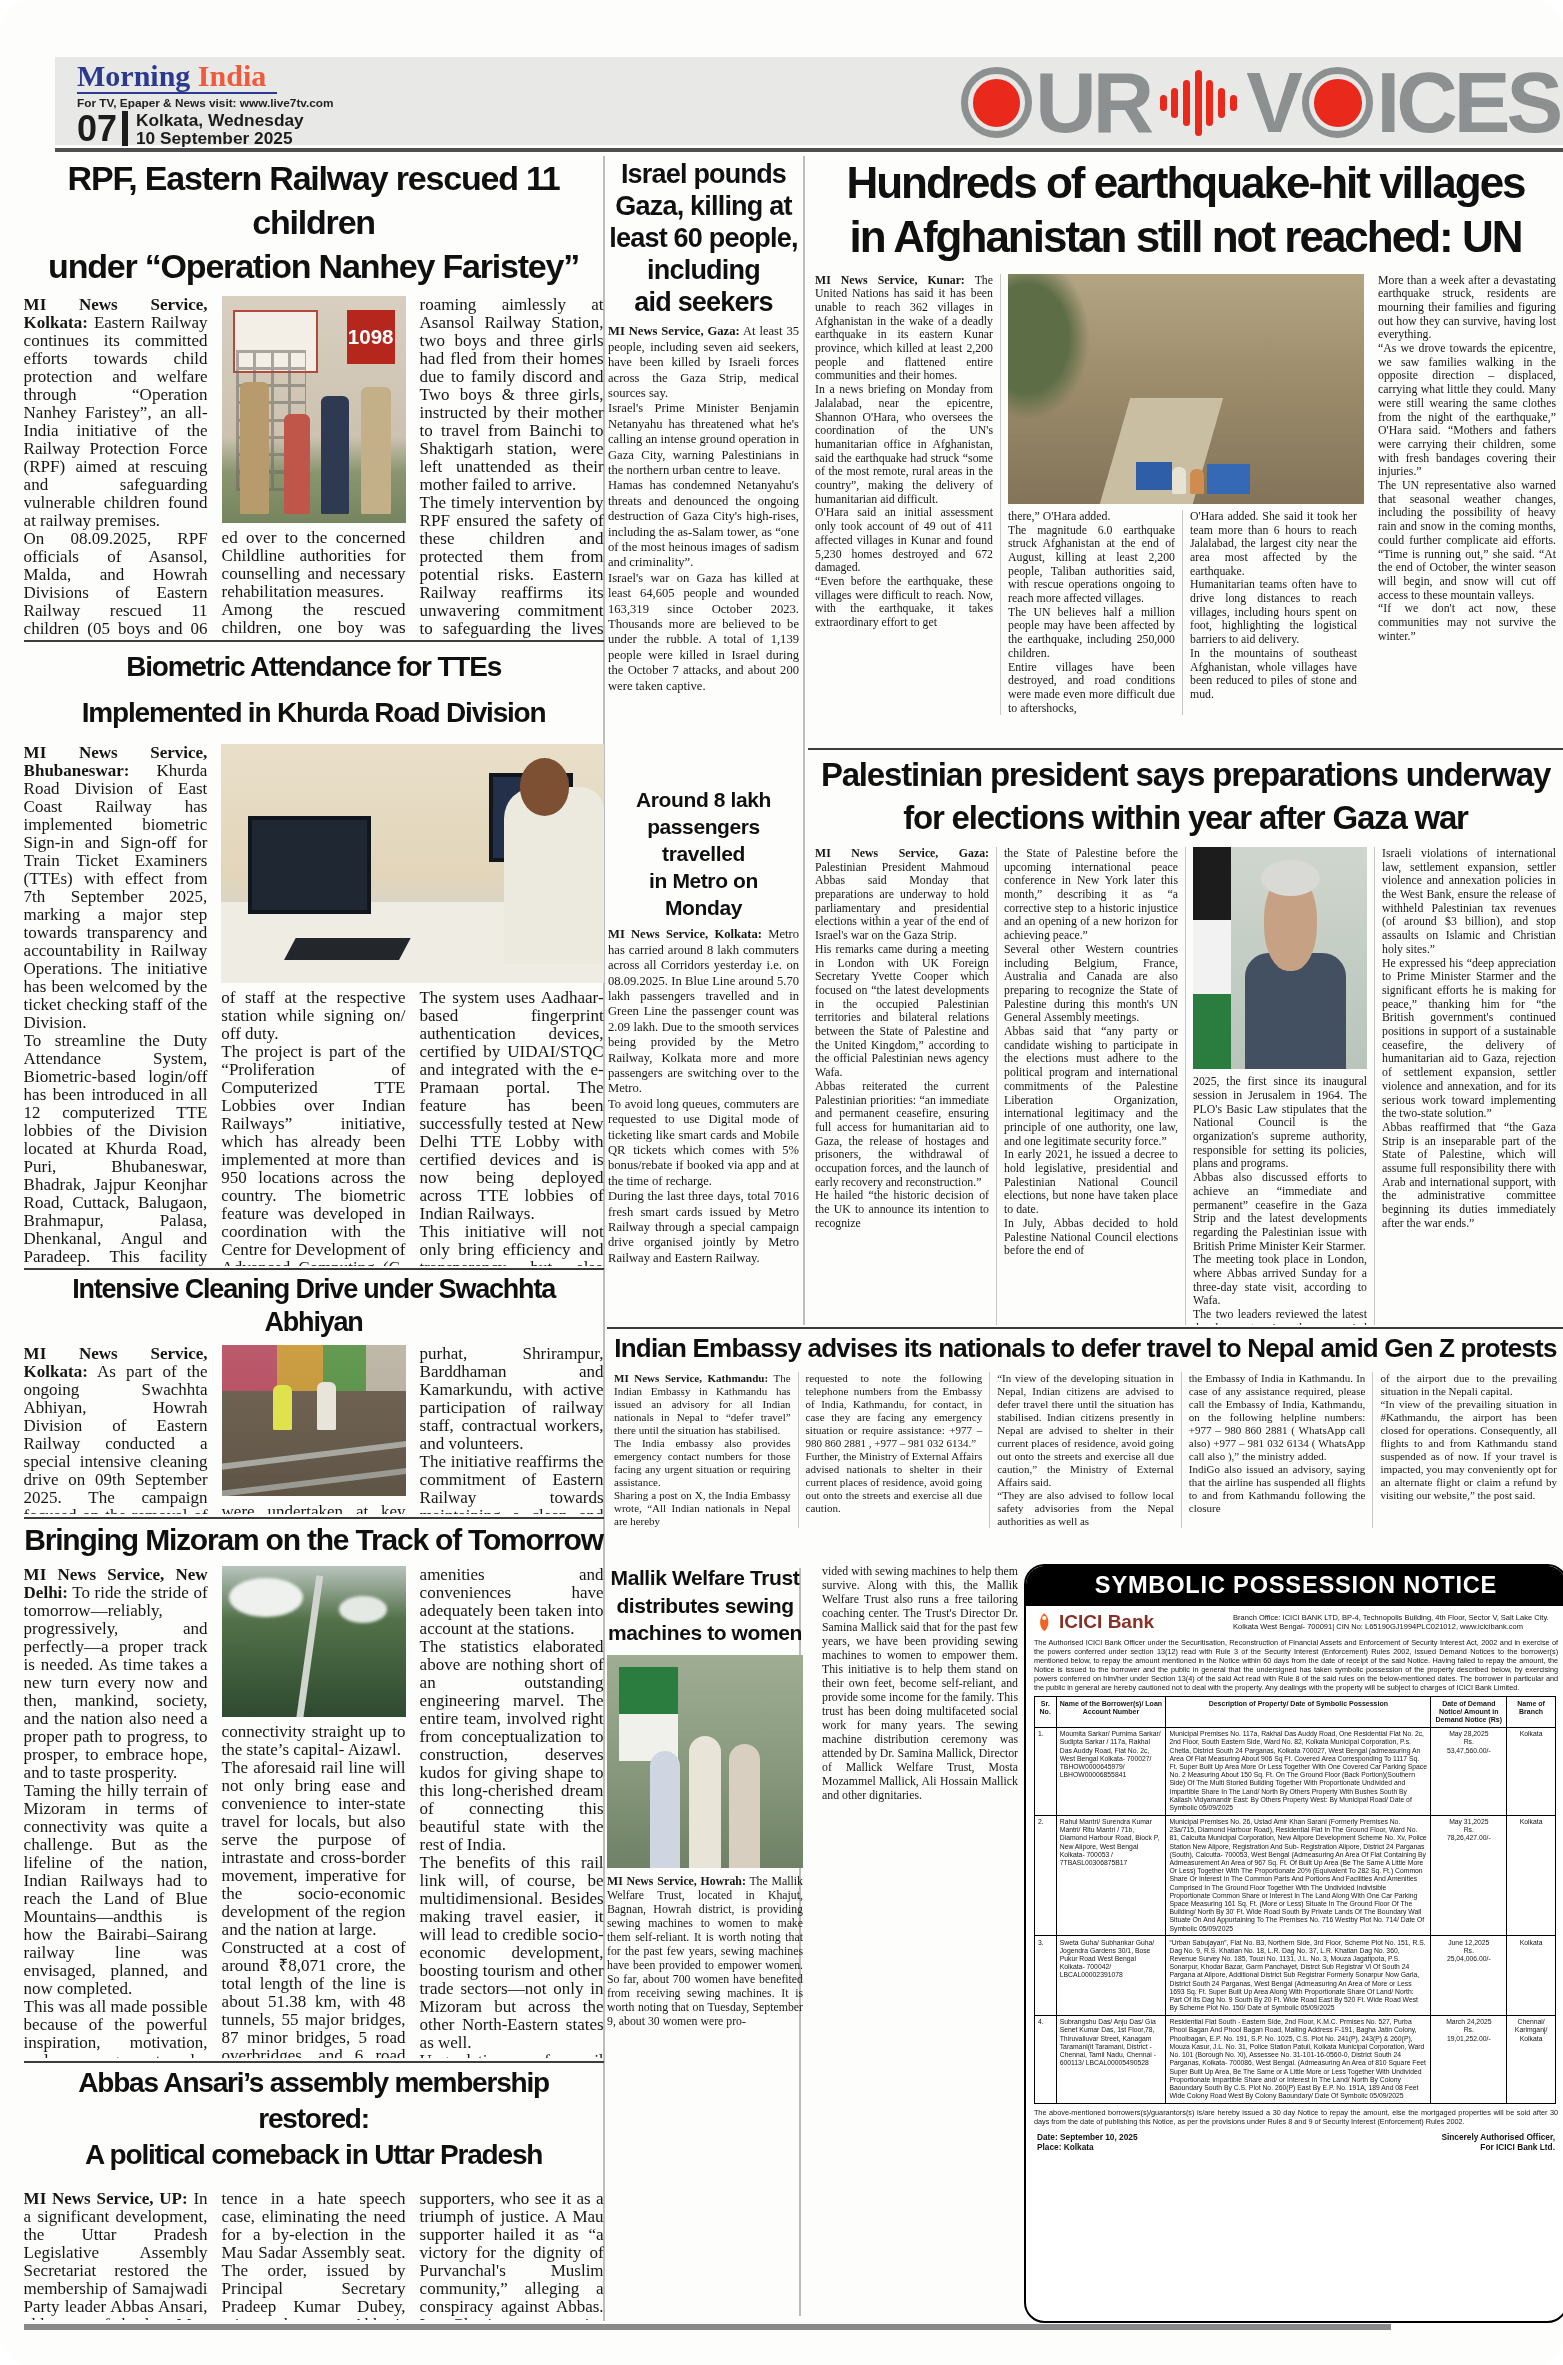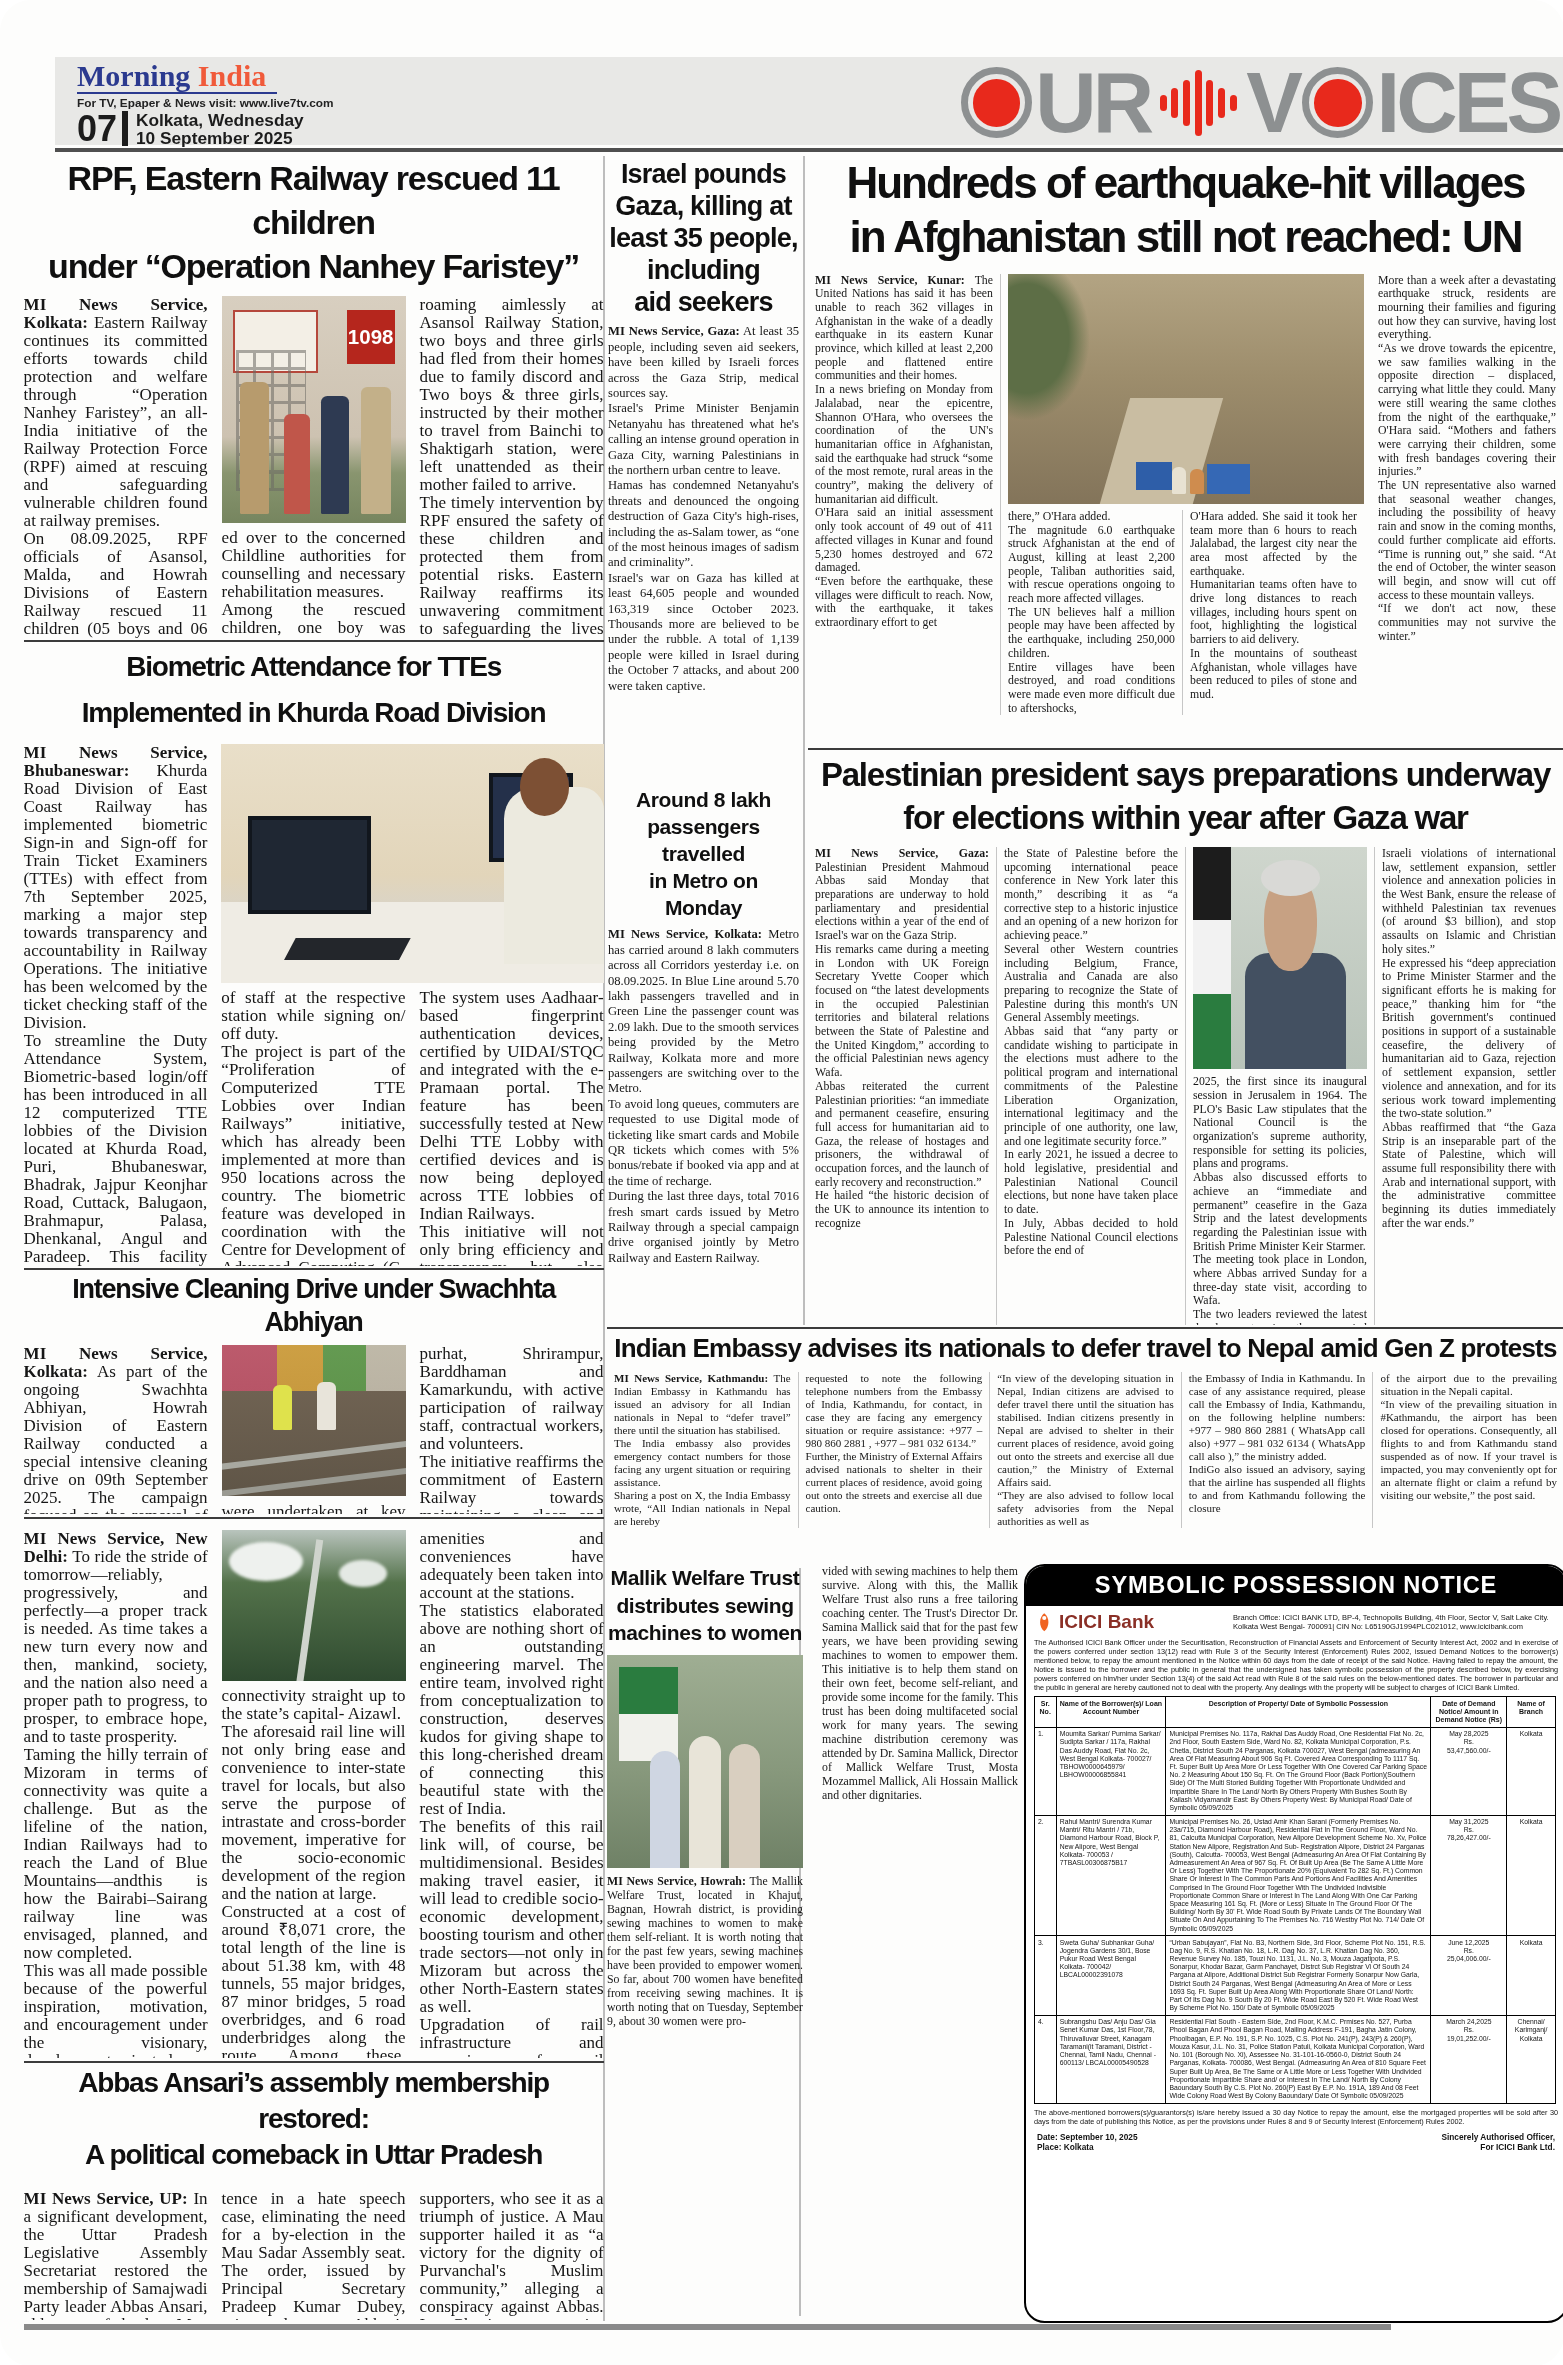--- a/index.html
+++ b/index.html
@@ -238,20 +238,21 @@
       </div>
       <div class="col">
         <div class="btxt">purhat, Shrirampur, Barddhaman and Kamarkundu, with active participation of railway staff, contractual workers, and volunteers.
 The initiative reaffirms the commitment of Eastern Railway towards maintaining a clean and hygienic environment for passengers and residents of railway colonies, while contributing to the national mission of “Swachh Bharat Abhiyan.”</div>
       </div>
     </div>
   </div>
   <div class="rule-h" style="left:23.6px;top:1517px;width:580px"></div>
 
   <div class="art lart" id="miz" style="left:23.6px;top:1522px;width:580px;height:536px">
+    <div class="headline" style="font-size:30px;line-height:36px">Bringing Mizoram on the Track of Tomorrow</div>
     <div class="cols" style="margin-top:7.9px">
       <div class="col">
         <div class="btxt"><span class="dl">MI News Service, New Delhi:</span><span> To ride the stride of tomorrow—reliably, progressively, and perfectly—a proper track is needed. As time takes a new turn every now and then, mankind, society, and the nation also need a proper path to progress, to prosper, to embrace hope, and to taste prosperity.
 Taming the hilly terrain of Mizoram in terms of connectivity was quite a challenge. But as the lifeline of the nation, Indian Railways had to reach the Land of Blue Mountains—andthis is how the Bairabi–Sairang railway line was envisaged, planned, and now completed.
 This was all made possible because of the powerful inspiration, motivation, and encouragement under the visionary, development-oriented guidance of Hon’ble Prime Minister ShriNarendraModi. Through the Central Government’s Act East Policy, the beautiful North-Eastern state of Mizoram—long deprived of railway service due to its difficult geographical conditions and challenging hilly terrain—has now been gifted with the Bairabi–Sairang Rail Line, providing railway</span></div>
       </div>
       <div class="col">
         <div class="ph ph-miz" style="margin-bottom:6.3px">
           <div class="mz-bridge"></div>
           <div class="mz-cloud1"></div>
@@ -287,21 +288,21 @@
       </div>
       <div class="col">
         <div class="btxt">supporters, who see it as a triumph of justice. A Mau supporter hailed it as “a victory for the dignity of Purvanchal's Muslim community,” alleging a conspiracy against Abbas. In Ghazipur, a senior leader remarked, “Opponents thought they had ended the Ansari family's political legacy, but truth has prevailed.”</div>
       </div>
     </div>
   </div>
 
   <div class="art mart" id="israel" style="left:608px;top:158px;width:191px;height:627px">
     <div class="headline" style="font-size:27px;line-height:32px;letter-spacing:-0.8px">Israel pounds
 Gaza, killing at
-least 35 people,
+least 60 people,
 including
 aid seekers</div>
     <div class="btxt" style="margin-top:6.3px"><span class="dl">MI News Service, Gaza:</span><span> At least 35 people, including seven aid seekers, have been killed by Israeli forces across the Gaza Strip, medical sources say.
 Israel's Prime Minister Benjamin Netanyahu has threatened what he's calling an intense ground operation in Gaza City, warning Palestinians in the northern urban centre to leave.
 Hamas has condemned Netanyahu's threats and denounced the ongoing destruction of Gaza City's high-rises, including the as-Salam tower, as “one of the most heinous images of sadism and criminality”.
 Israel's war on Gaza has killed at least 64,605 people and wounded 163,319 since October 2023. Thousands more are believed to be under the rubble. A total of 1,139 people were killed in Israel during the October 7 attacks, and about 200 were taken captive.</span></div>
   </div>
 
   <div class="art mart" id="metro" style="left:608px;top:786px;width:191px;height:539px">
     <div class="headline" style="font-size:21px;line-height:27px;letter-spacing:-0.4px">Around 8 lakh

